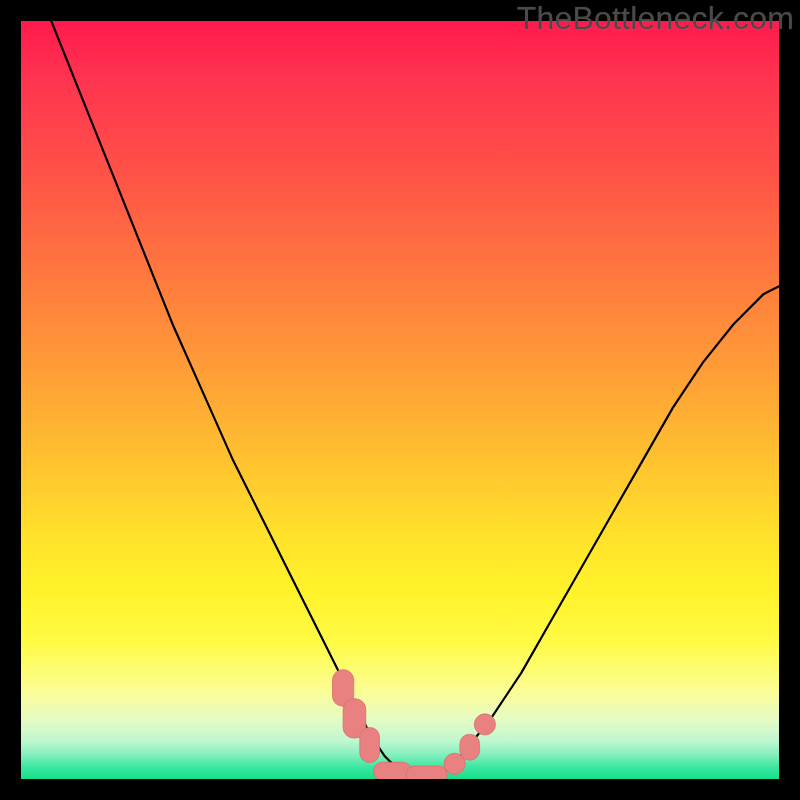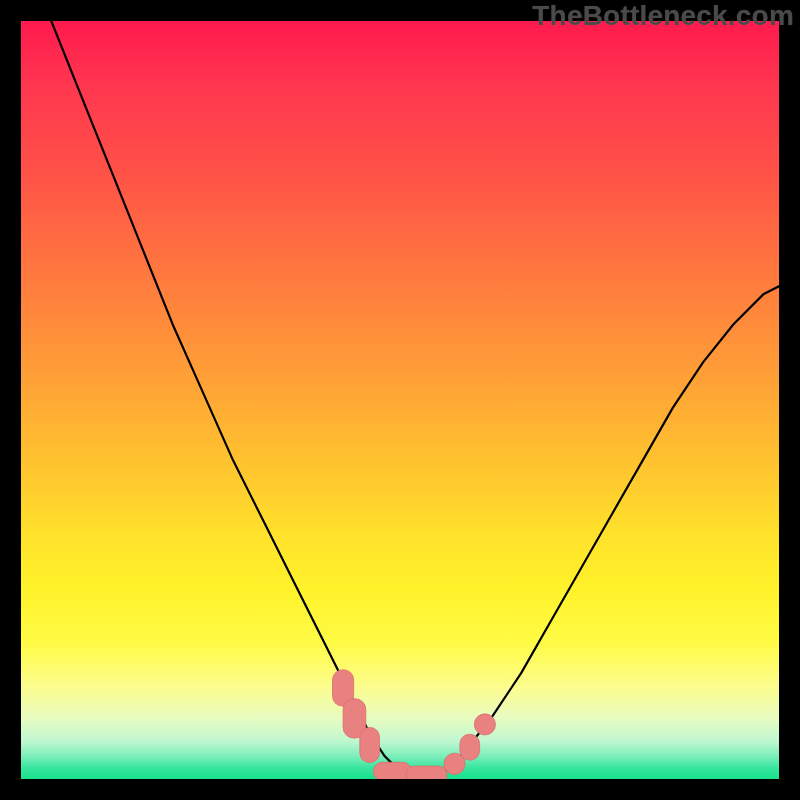--- a/index.html
+++ b/index.html
@@ -39,22 +39,22 @@
       #7ceeba 97%,
       #39e6a0 98.5%,
       #17e08a 100%
     );
   }
   .watermark {
     position: absolute;
     top: 0px;
     right: 6px;
     color: #4a4a4a;
-    font-size: 28px;
-    font-weight: 700;
+    font-size: 32px;
+    font-weight: 400;
     letter-spacing: 0.2px;
     text-shadow: 0 0 1px rgba(255,255,255,0.2);
   }
   svg.plot {
     position: absolute;
     inset: 0;
   }
 </style>
 </head>
 <body>

